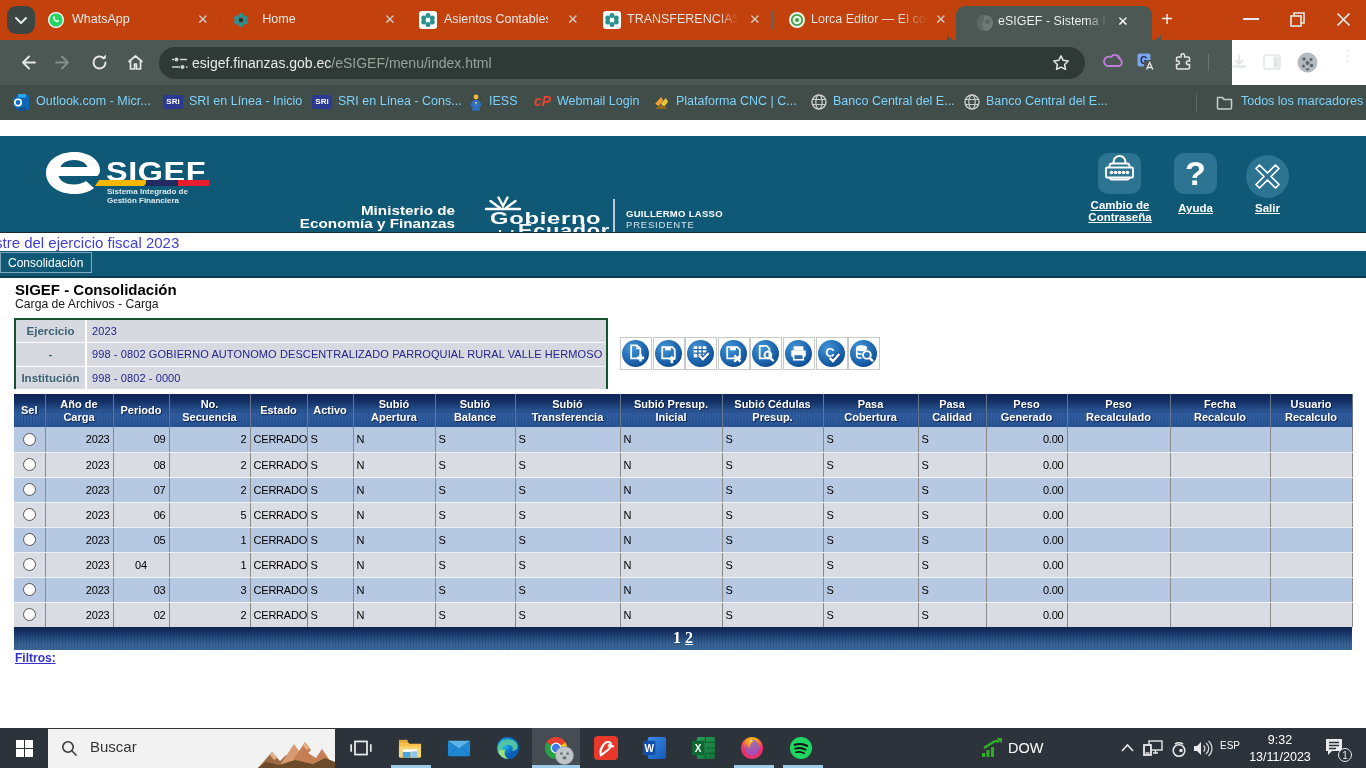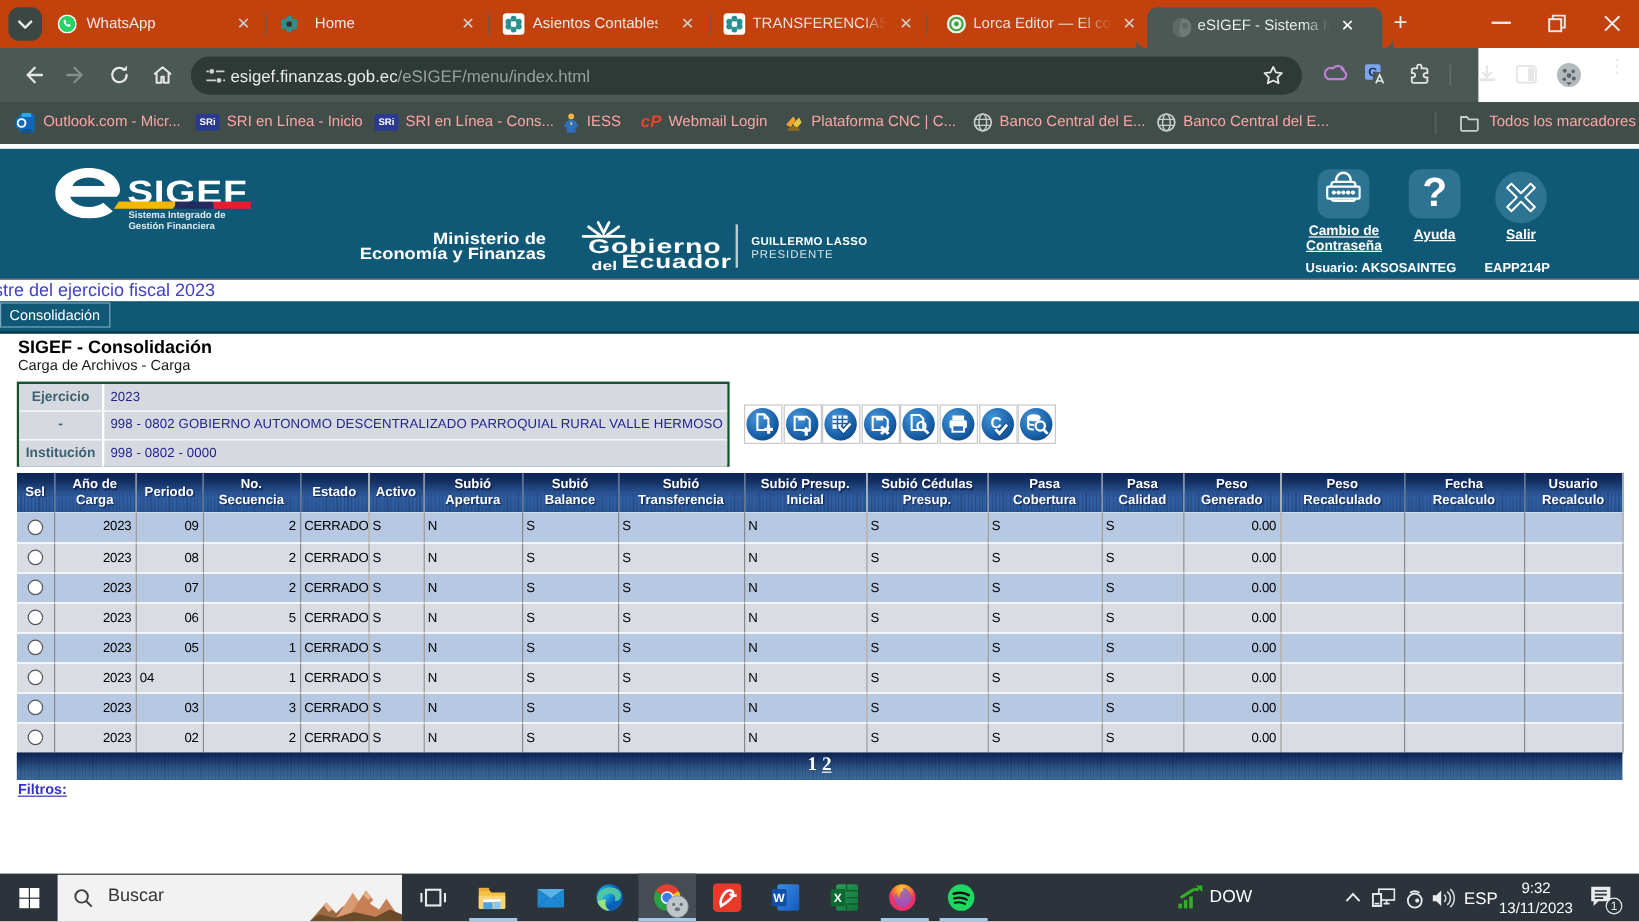--- a/index.html
+++ b/index.html
@@ -14,23 +14,23 @@
 .tsep{position:absolute;top:11px;width:1px;height:18px;background:#57625e;}
 #activetab{position:absolute;left:956px;top:6px;width:196px;height:34px;background:#4c5854;border-radius:9px 9px 0 0;}
 #activetab:before,#activetab:after{content:"";position:absolute;bottom:0;width:9px;height:9px;background:radial-gradient(circle at 0 0,transparent 9px,#4c5854 9.5px);}
 #activetab:before{left:-9px;transform:scaleX(-1);}
 #activetab:after{right:-9px;}
 
 #toolbar{position:absolute;left:0;top:40px;width:1232px;height:45px;background:#4c5854;}
 #omnibox{position:absolute;left:159px;top:47px;width:926px;height:32px;border-radius:16px;background:#2f3936;top:7px;}
 
 #bookmarks{position:absolute;left:0;top:85px;width:1366px;height:35px;background:#414d49;}
-.bktxt{position:absolute;top:9px;font-size:12.5px;color:#fca5a5;white-space:nowrap;text-align:right;}
-
-#pgheader{position:absolute;left:0;top:124px;width:1366px;height:112px;background:#0f5977;}
+.bktxt{position:absolute;top:9px;font-size:12.5px;color:#7dd3fc;white-space:nowrap;text-align:right;}
+
+#pgheader{position:absolute;left:0;top:136px;width:1366px;height:112px;background:#0f5977;}
 #marquee{position:absolute;left:0;top:232px;width:1366px;height:19px;background:#fff;border-top:1px solid #1a2a33;box-sizing:border-box;}
 #menustrip{position:absolute;left:0;top:251px;width:1366px;height:25px;background:#0f5977;border-bottom:2px solid #0e3a52;box-sizing:content-box;}
 #constab{position:absolute;left:0px;top:1px;width:92px;height:21px;border:1px solid #7ea6bc;color:#fff;font-size:12px;line-height:20px;padding-left:7px;box-sizing:border-box;}
 
 .hbtn{position:absolute;background:#2d7392;border-radius:10px;}
 .hlbl{position:absolute;color:#fff;font-weight:bold;font-size:11.5px;text-decoration:underline;text-align:center;white-space:nowrap;}
 
 #infobox{position:absolute;left:14px;top:318px;width:594px;height:71px;border:2px solid #14532d;box-sizing:border-box;background:#fff;}
 .irow{display:flex;height:22.33px;border-bottom:1px solid #fff;}
 .ilab{flex:0 0 71px;width:71px;box-sizing:border-box;background:#d6dae0;color:#3e6173;font-weight:bold;font-size:11.5px;text-align:center;line-height:22px;border-right:2px solid #fff;}
@@ -578,21 +578,21 @@
           <td style="text-align:right;">0.00</td>
           <td></td>
           <td></td>
           <td></td>
         </tr>
         <tr class="r1">
           <td style="padding:0;">
             <div style="width:13px;height:13px;border-radius:50%;background:#fff;border:1px solid #555;margin:0 auto;box-sizing:border-box;"></div>
           </td>
           <td style="text-align:right;">2023</td>
-          <td style="text-align:left;">04</td>
+          <td style="text-align:center;">04</td>
           <td style="text-align:right;">1</td>
           <td>CERRADO</td>
           <td>S</td>
           <td>N</td>
           <td>S</td>
           <td>S</td>
           <td>N</td>
           <td>S</td>
           <td>S</td>
           <td>S</td>
@@ -793,21 +793,21 @@
     </svg>
  <svg class="abs" style="left:1170px;top:740px" width="18" height="18" viewBox="0 0 18 18">
       <circle cx="9" cy="10.5" r="5.8" fill="none" stroke="#e8eaec" stroke-width="1.5"></circle>
       <path d="M5 4a7.5 7.5 0 018 0" fill="none" stroke="#e8eaec" stroke-width="1.5"></path>
       <circle cx="11" cy="10.5" r="1.7" fill="#e8eaec"></circle>
     </svg>
  <svg class="abs" style="left:1193px;top:740px" width="20" height="17" viewBox="0 0 20 17">
       <path d="M1 6h3l4-4v13l-4-4H1z" fill="#e8eaec"></path>
       <path d="M10.5 5.5a4 4 0 010 6M13 3a7 7 0 010 11M15.5 1a10 10 0 010 15" fill="none" stroke="#e8eaec" stroke-width="1.3" opacity="0.9"></path>
     </svg>
- <div class="abs" style="left:1220px;top:740px;font-size:14px;color:#fff;">ESP</div>
+ <div class="abs" style="left:1220px;top:740px;font-size:10px;color:#fff;">ESP</div>
  <div class="abs" style="left:1248px;top:732px;width:64px;text-align:center;font-size:12.5px;color:#fff;line-height:16.5px;">9:32<br>13/11/2023</div>
  <svg class="abs" style="left:1325px;top:738px" width="20" height="19" viewBox="0 0 20 19">
       <path d="M1 1h16v12H7l-4 4v-4H1z" fill="#e8eaec"></path>
       <path d="M4 4.5h10M4 7.5h10M4 10.5h7" stroke="#2c333b" stroke-width="1.4"></path>
     </svg>
  <div class="abs" style="left:1338px;top:748px;width:14px;height:14px;border-radius:50%;border:1.5px solid #e8eaec;background:#2c333b;color:#e8eaec;font-size:10px;text-align:center;line-height:14px;box-sizing:border-box;">1</div>
 
 
 
 

